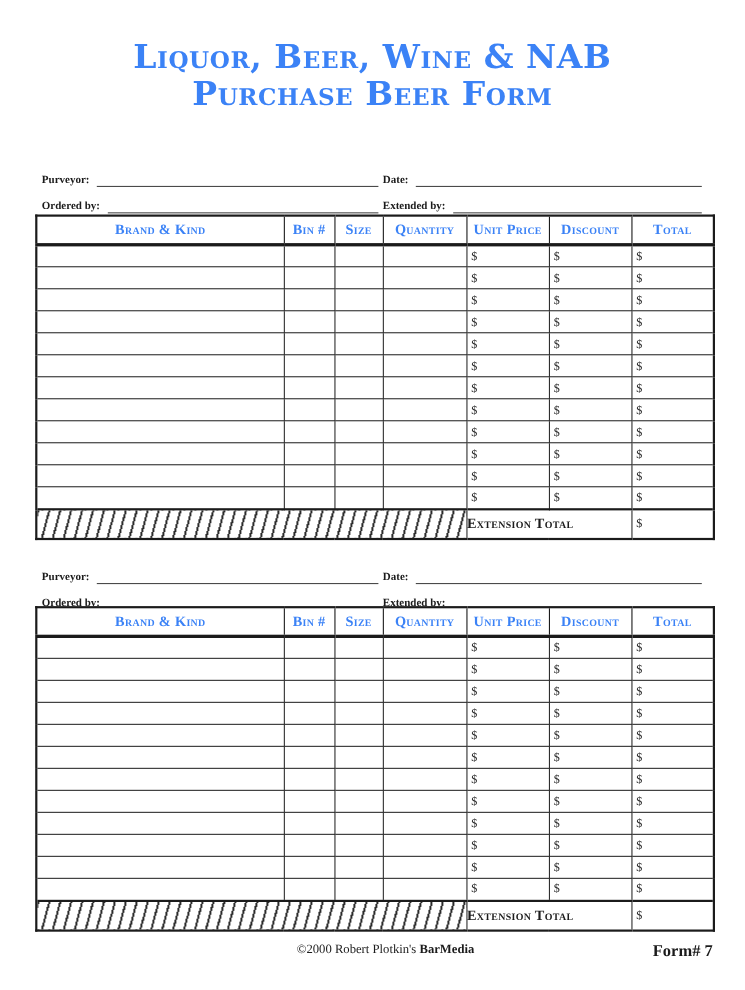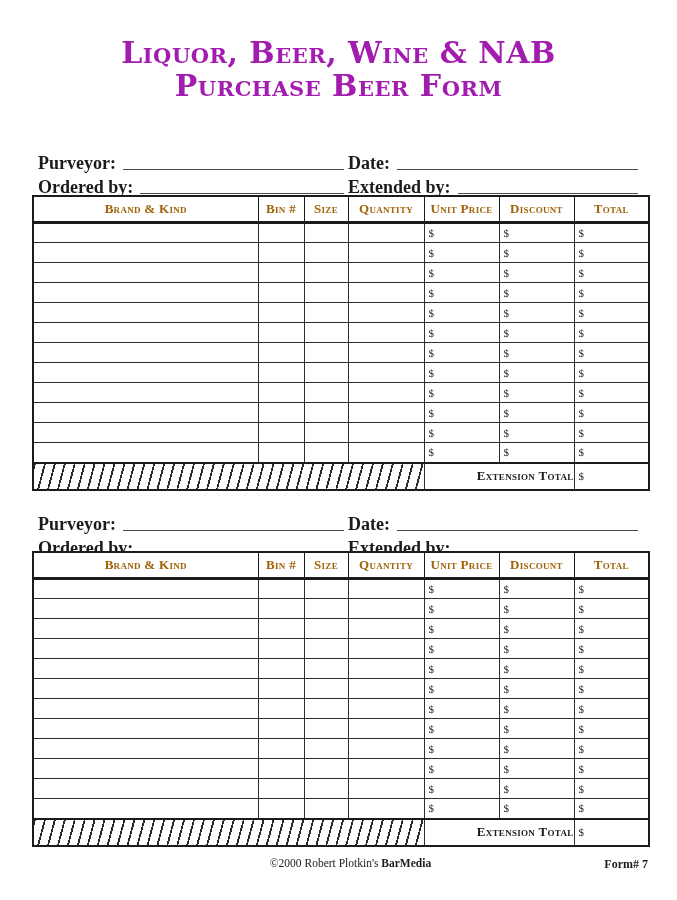--- a/index.html
+++ b/index.html
@@ -22,21 +22,21 @@
     top: 36px;
     left: 0;
     width: 677px;
     text-align: center;
     font-family: "DejaVu Serif", "Liberation Serif", serif;
     font-weight: 700;
     font-variant: small-caps;
     font-size: 30px;
     line-height: 33px;
     letter-spacing: 0.5px;
-    color: #a21caf;
+    color: #3b82f6;
   }
   
   .fields {
     position: absolute;
     left: 38px;
     width: 604px;
   }
   .fields.f1 { top: 148px; }
   .fields.f2 { top: 509px; }
   .field-row {
@@ -45,21 +45,21 @@
     height: 24px;
     align-items: end;
   }
   .field {
     display: flex;
     align-items: flex-end;
     height: 100%;
   }
   .field .lbl {
     font-weight: 700;
-    font-size: 18px;
+    font-size: 10px;
     line-height: 17px;
     white-space: nowrap;
   }
   .field .fill-line {
     flex: 1;
     border-bottom: 1.5px solid #4a4a4a;
     margin: 0 4px 2px 7px;
     height: 1px;
   }
   
@@ -77,21 +77,21 @@
     border: 1.5px solid #1b1b1b;
     border-top: 2.5px solid #1b1b1b;
     border-bottom: 3px solid #1b1b1b;
     height: 24px;
     font-variant: small-caps;
     font-weight: 700;
     font-size: 13px;
     letter-spacing: 0.3px;
     text-align: center;
     padding: 0;
-    color: #a16207;
+    color: #3b82f6;
   }
   .po-table td {
     border: 1px solid #2e2e2e;
     height: 20px;
     box-sizing: border-box;
     padding: 0;
     font-size: 11px;
   }
   .po-table td.money {
     padding-left: 4px;
@@ -106,21 +106,21 @@
   .po-table .side-l { border-left: 2.5px solid #1b1b1b; }
   .po-table .side-r { border-right: 2.5px solid #1b1b1b; }
   td.hatch {
     background: repeating-linear-gradient(
       105deg,
       #2b2b2b 0px, #2b2b2b 1.8px,
       transparent 1.8px, transparent 9.6px
     );
   }
   td.ext-label {
-    text-align: right;
+    text-align: left;
     font-variant: small-caps;
     font-weight: 700;
     font-size: 13px;
     letter-spacing: 0.3px;
     vertical-align: middle;
   }
   
   .footer {
     position: absolute;
     top: 857px;
@@ -135,21 +135,21 @@
     width: 677px;
     text-align: center;
     margin-left: 12px;
   }
   .footer .brand { font-weight: 700; }
   .footer .form-no {
     position: absolute;
     right: 29px;
     top: 0;
     font-weight: 700;
-    font-size: 12px;
+    font-size: 15px;
   }
 </style>
 </head>
 <body>
 
 <div class="page">
 
   <div class="title">
     <div>Liquor, Beer, Wine &amp; NAB</div>
     <div>Purchase Beer Form</div>

